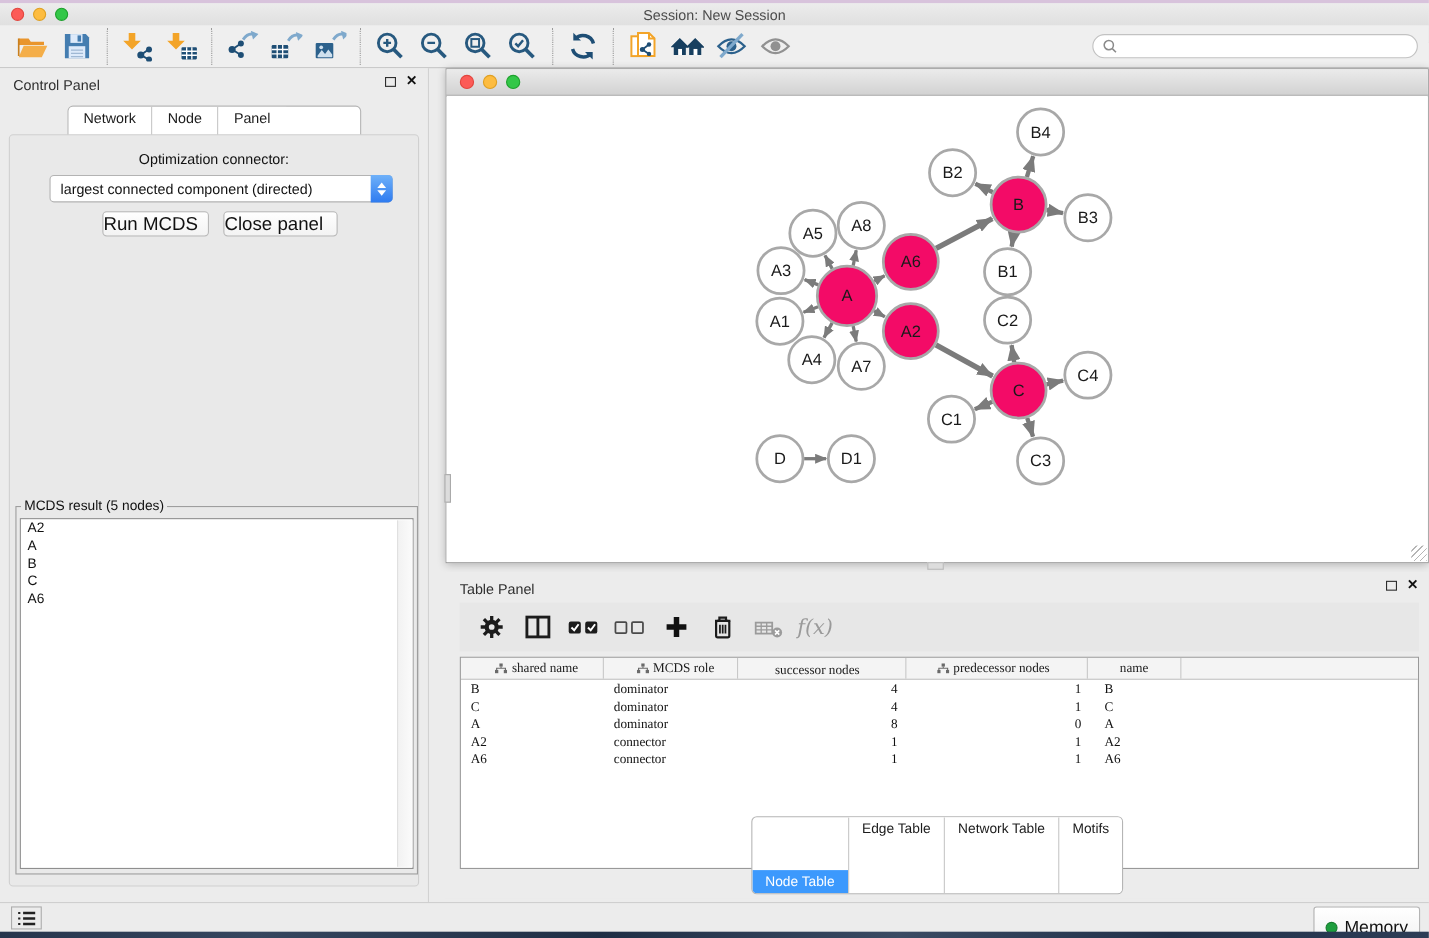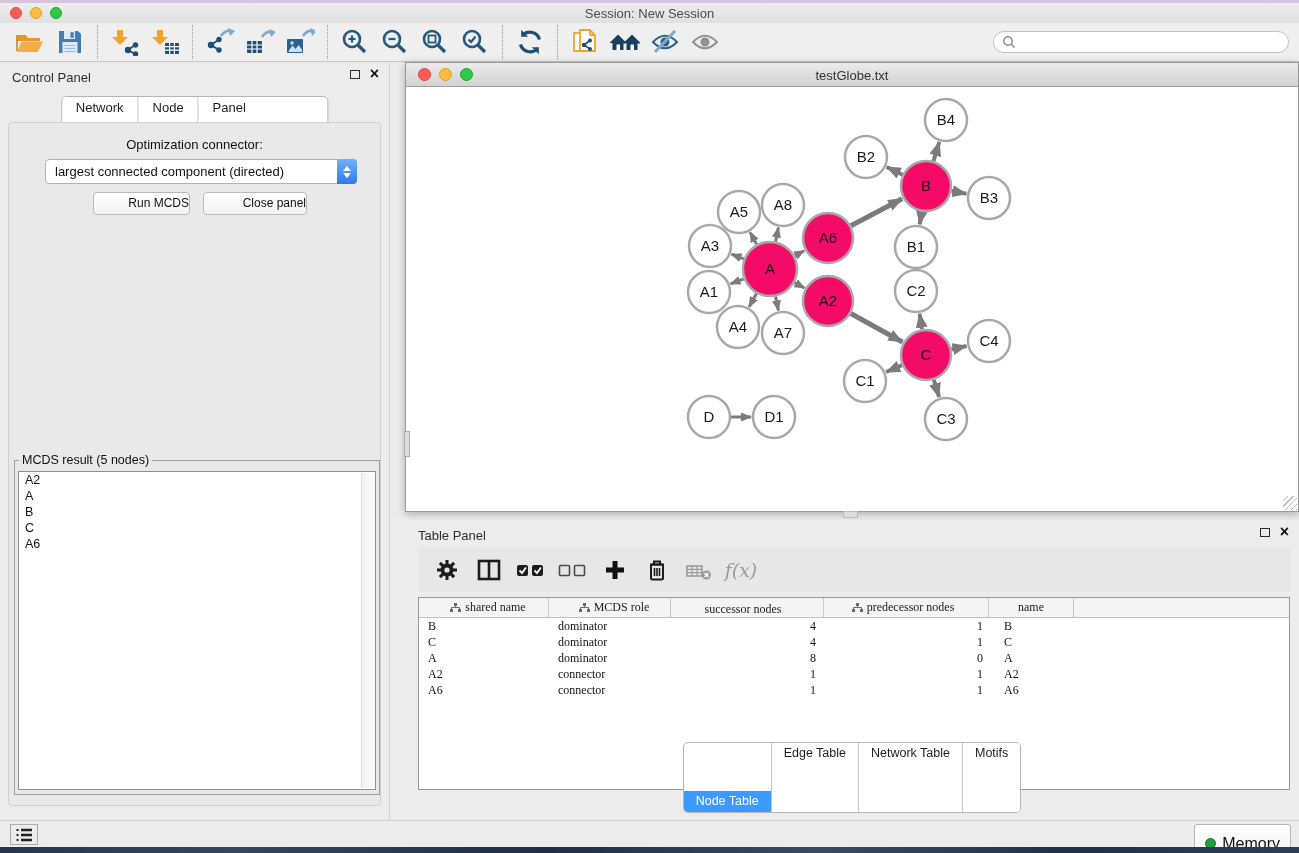--- a/index.html
+++ b/index.html
@@ -38,21 +38,21 @@
   .seg-item.sel { background:#3c99fd; color:#fff;margin-top:48px; }
   .cp-tabs { position:absolute; top:34px; left:50%; transform:translateX(-50%); }
 
   .cp-body { position:absolute; left:8px; top:60px; right:8px; bottom:14px; background:#e9e9e9; border:1px solid #d0d0d0; border-radius:4px; }
   .opt-label { position:absolute; left:0; right:0; top:14px; text-align:center; font-size:13px; color:#111; }
   .dropdown { position:absolute; left:36px; top:36px; width:312px; height:25px; background:#fff; border:1px solid #b3b3b3; border-radius:4px; display:flex; align-items:center; }
   .dropdown .dval { flex:1; font-size:13px; padding-left:9px; color:#111; white-space:nowrap; }
   .stepper { width:20px; height:25px; margin-right:-1px; border-radius:0 4px 4px 0; background:linear-gradient(#6fb1f9,#2e7bf0); display:flex; flex-direction:column; align-items:center; justify-content:center; gap:2px; }
   .tri-up { width:0; height:0; border-left:4px solid transparent; border-right:4px solid transparent; border-bottom:5px solid #fff; }
   .tri-dn { width:0; height:0; border-left:4px solid transparent; border-right:4px solid transparent; border-top:5px solid #fff; }
-  .cp-btn { position:absolute; top:69px; height:23px; background:linear-gradient(#ffffff,#f3f3f3); border:1px solid #b9b9b9; border-radius:4px; font-size:12px; color:#111; text-align:right; line-height:21px; cursor:default; }
+  .cp-btn { position:absolute; top:69px; height:23px; background:linear-gradient(#ffffff,#f3f3f3); border:1px solid #b9b9b9; border-radius:4px; font-size:17px; color:#111; text-align:left; line-height:21px; cursor:default; }
   .btn-run { left:84px; width:97px; }
   .btn-close { left:194px; width:104px; }
 
   .result-fs { position:absolute; left:5px; top:330px; width:366px; height:342px; border:1px solid #9e9e9e; padding:0; }
   .result-fs legend { font-size:12.5px; color:#111; margin-left:4px; padding:0 3px; }
   .result-list { position:absolute; left:3px; right:3px; top:4px; bottom:4px; background:#fff; border:1px solid #8f8f8f; overflow:hidden; }
   .mcds-item { font-size:12.5px; color:#111; padding:1.5px 0 1.5px 6px; line-height:13px; }
   .scrolltrack { position:absolute; right:0; top:0; bottom:0; width:14px; background:linear-gradient(90deg,#f2f2f2,#fbfbfb); border-left:1px solid #ddd; }
 
   
@@ -302,21 +302,20 @@
   </div>
 </div>
 
 <div class="network-window">
   <div class="nw-titlebar">
     <div class="lights">
       <span class="light red"></span>
       <span class="light yellow"></span>
       <span class="light green"></span>
     </div>
-    <div class="nw-title">testGlobe.txt</div>
   </div>
   <div class="nw-canvas">
     <svg width="892" height="424" viewBox="0 0 892 424">
       <defs>
         <marker id="arrowS" markerUnits="userSpaceOnUse" markerWidth="11" markerHeight="9" refX="10" refY="4.5" orient="auto">
             <path d="M0 0L11 4.5L0 9z" fill="#7B7B7B"></path>
           </marker>
         <marker id="arrowB" markerUnits="userSpaceOnUse" markerWidth="15" markerHeight="12" refX="14" refY="6" orient="auto">
             <path d="M0 0L15 6L0 12z" fill="#7B7B7B"></path>
           </marker>

